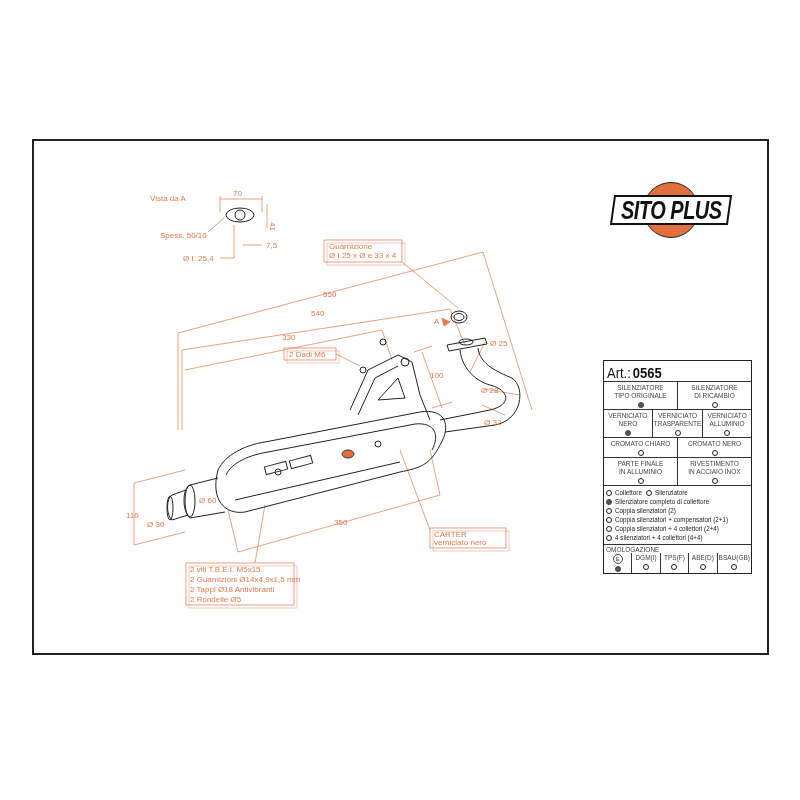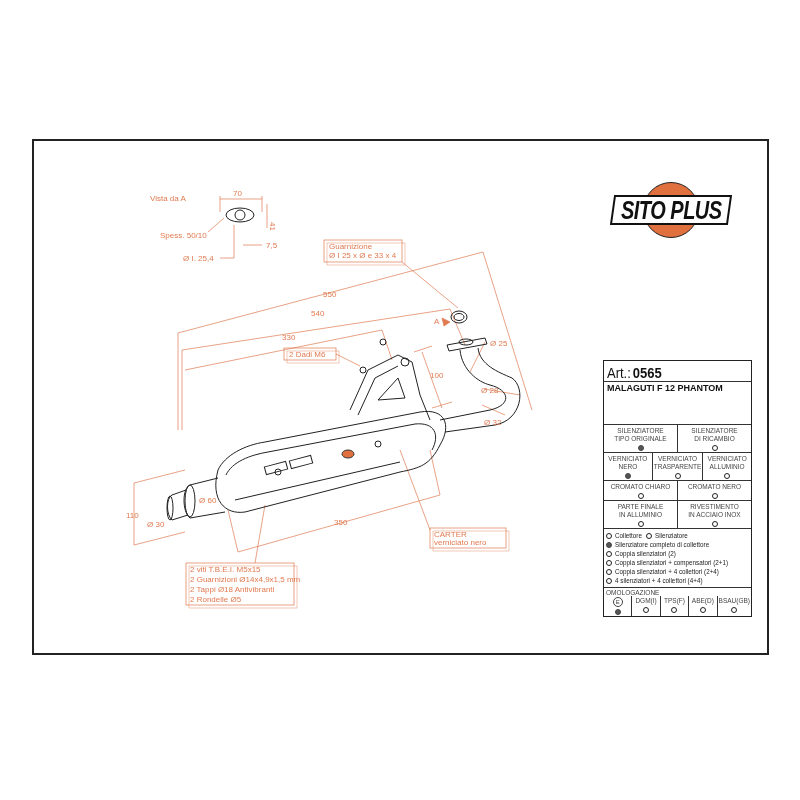--- a/index.html
+++ b/index.html
@@ -165,23 +165,20 @@
   <div class="logo-band">
     <span class="logo-text">SITO PLUS</span>
   </div>
 </div>
 
 <div class="info">
   <div class="row art">
     <span class="lbl">Art.:</span>
     <span class="num">0565</span>
   </div>
-  <div class="row model">
-    <span>MALAGUTI F 12 PHANTOM</span>
-  </div>
 
   <div class="row">
     <div class="cell">
       <span>SILENZIATORE</span>
       <span>TIPO ORIGINALE</span>
       <span class="dot on"></span>
     </div>
     <div class="cell">
       <span>SILENZIATORE</span>
       <span>DI RICAMBIO</span>

